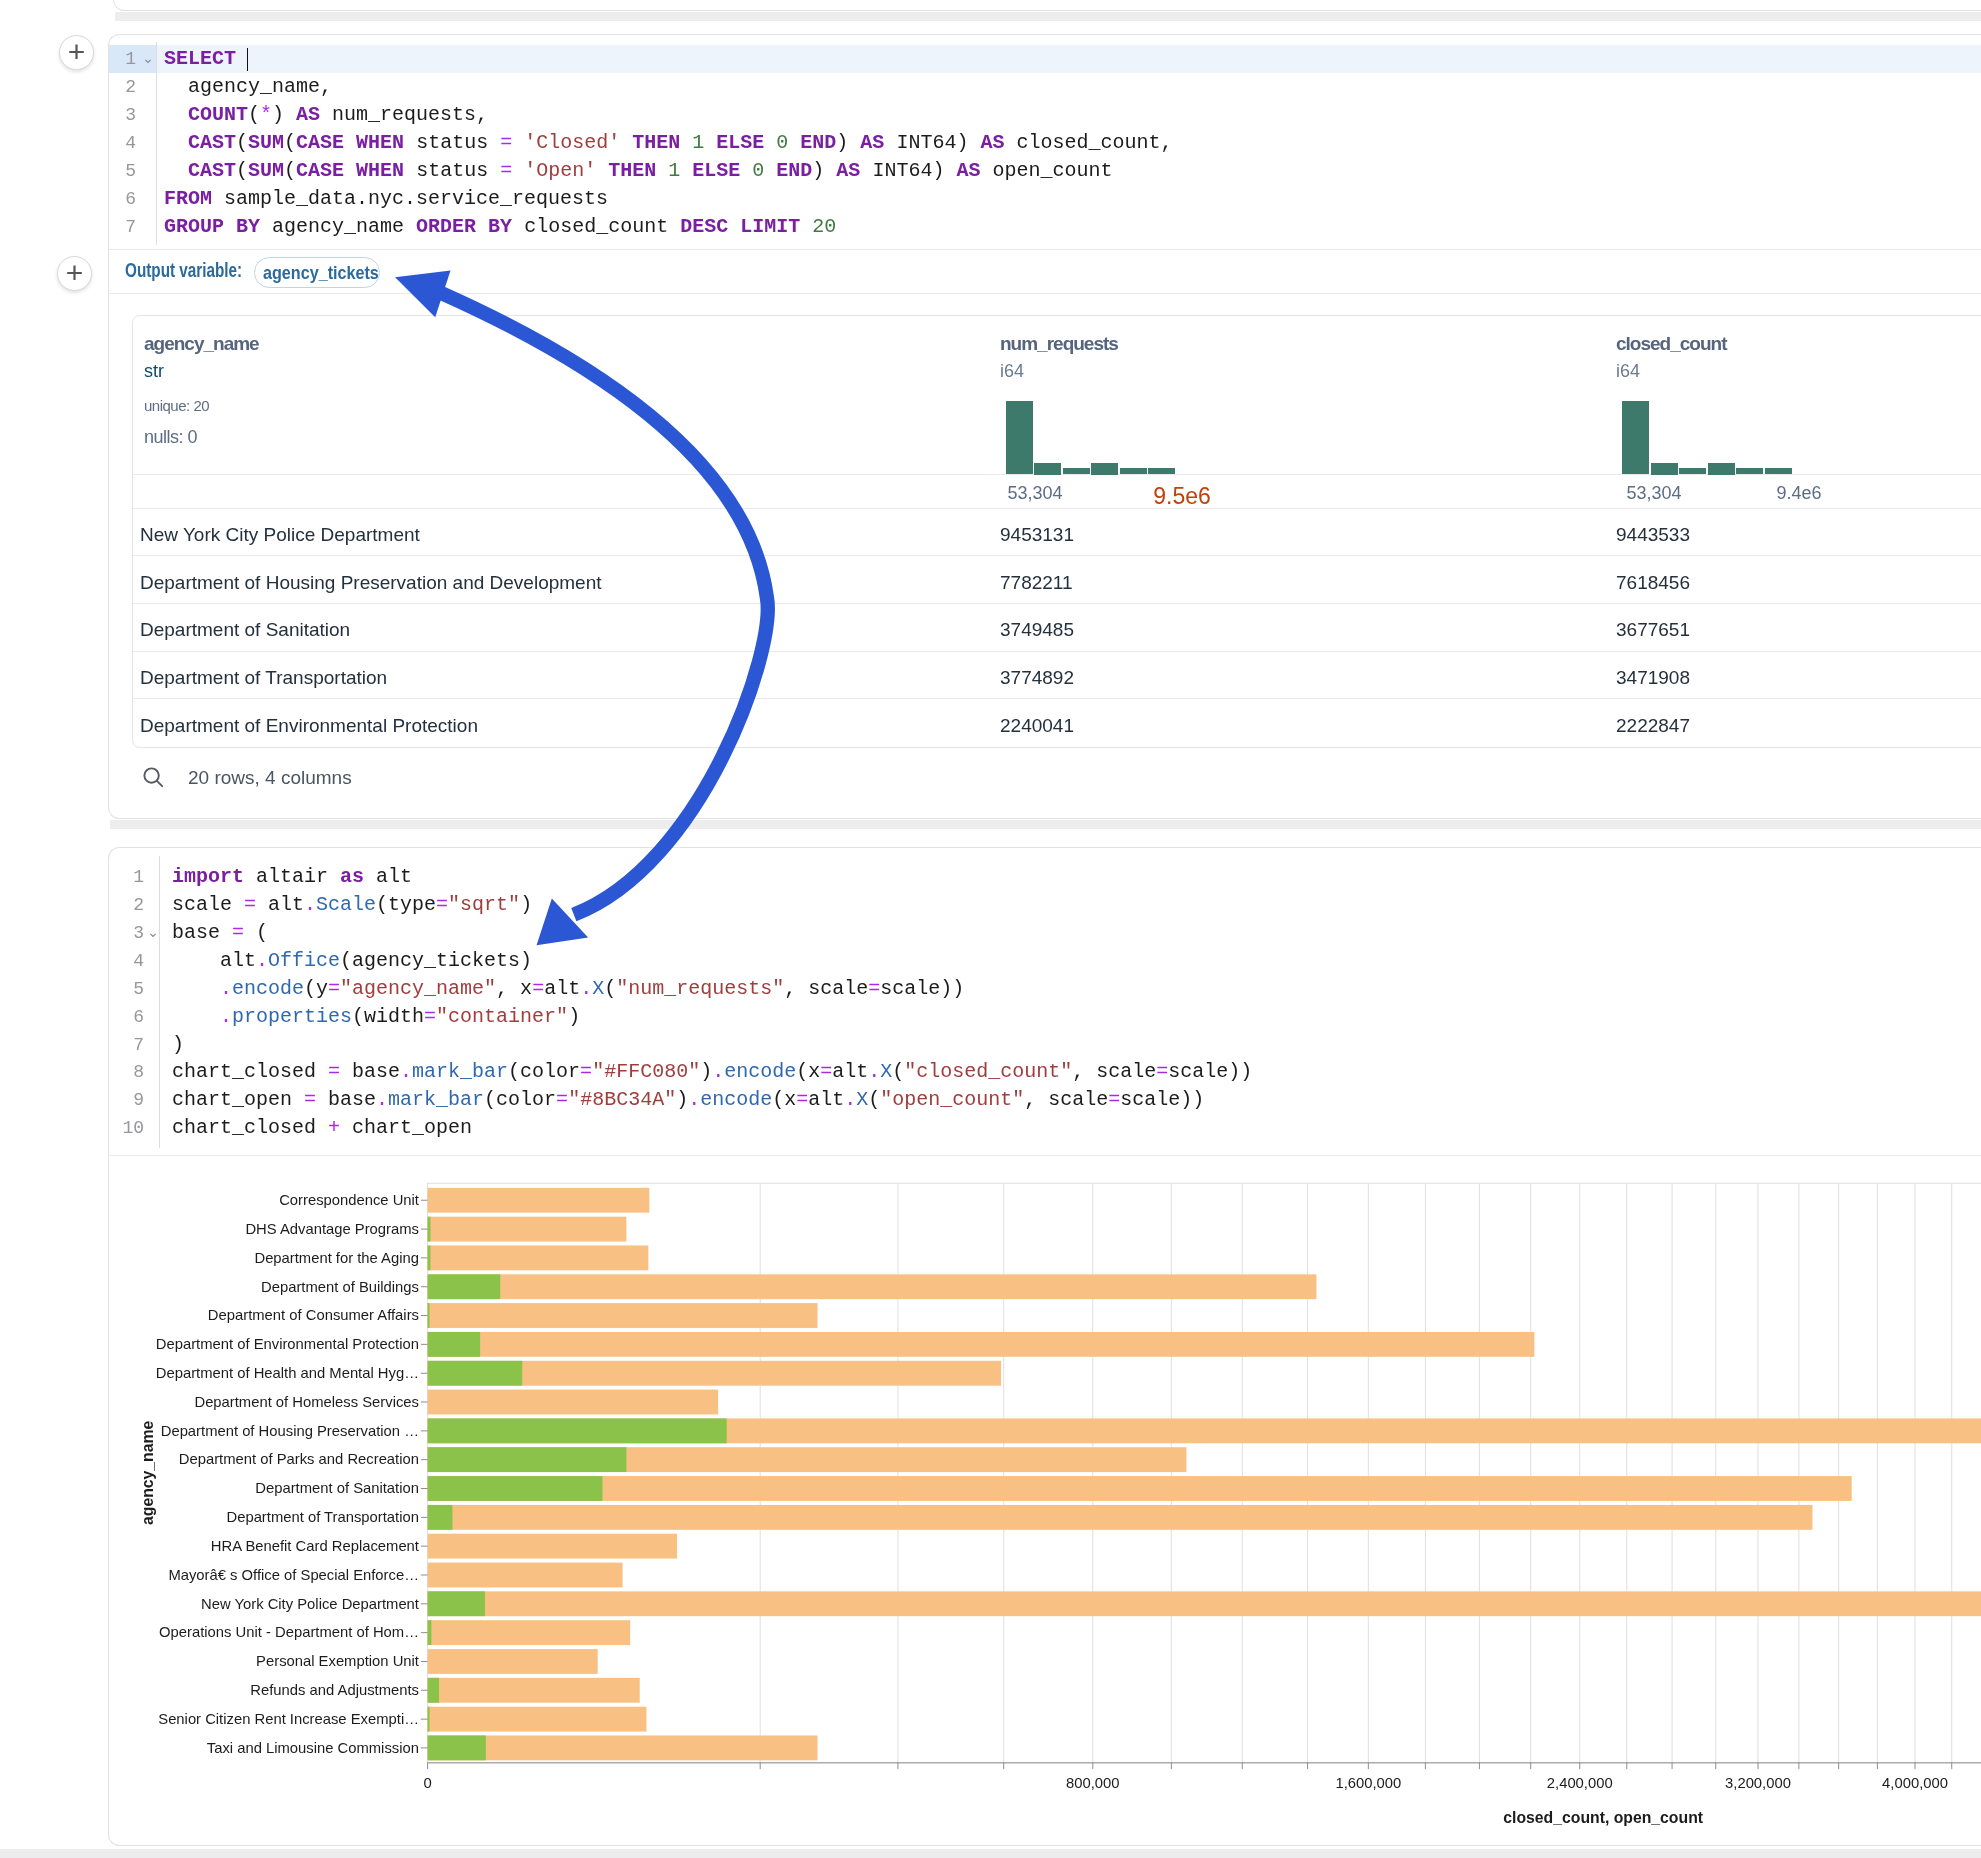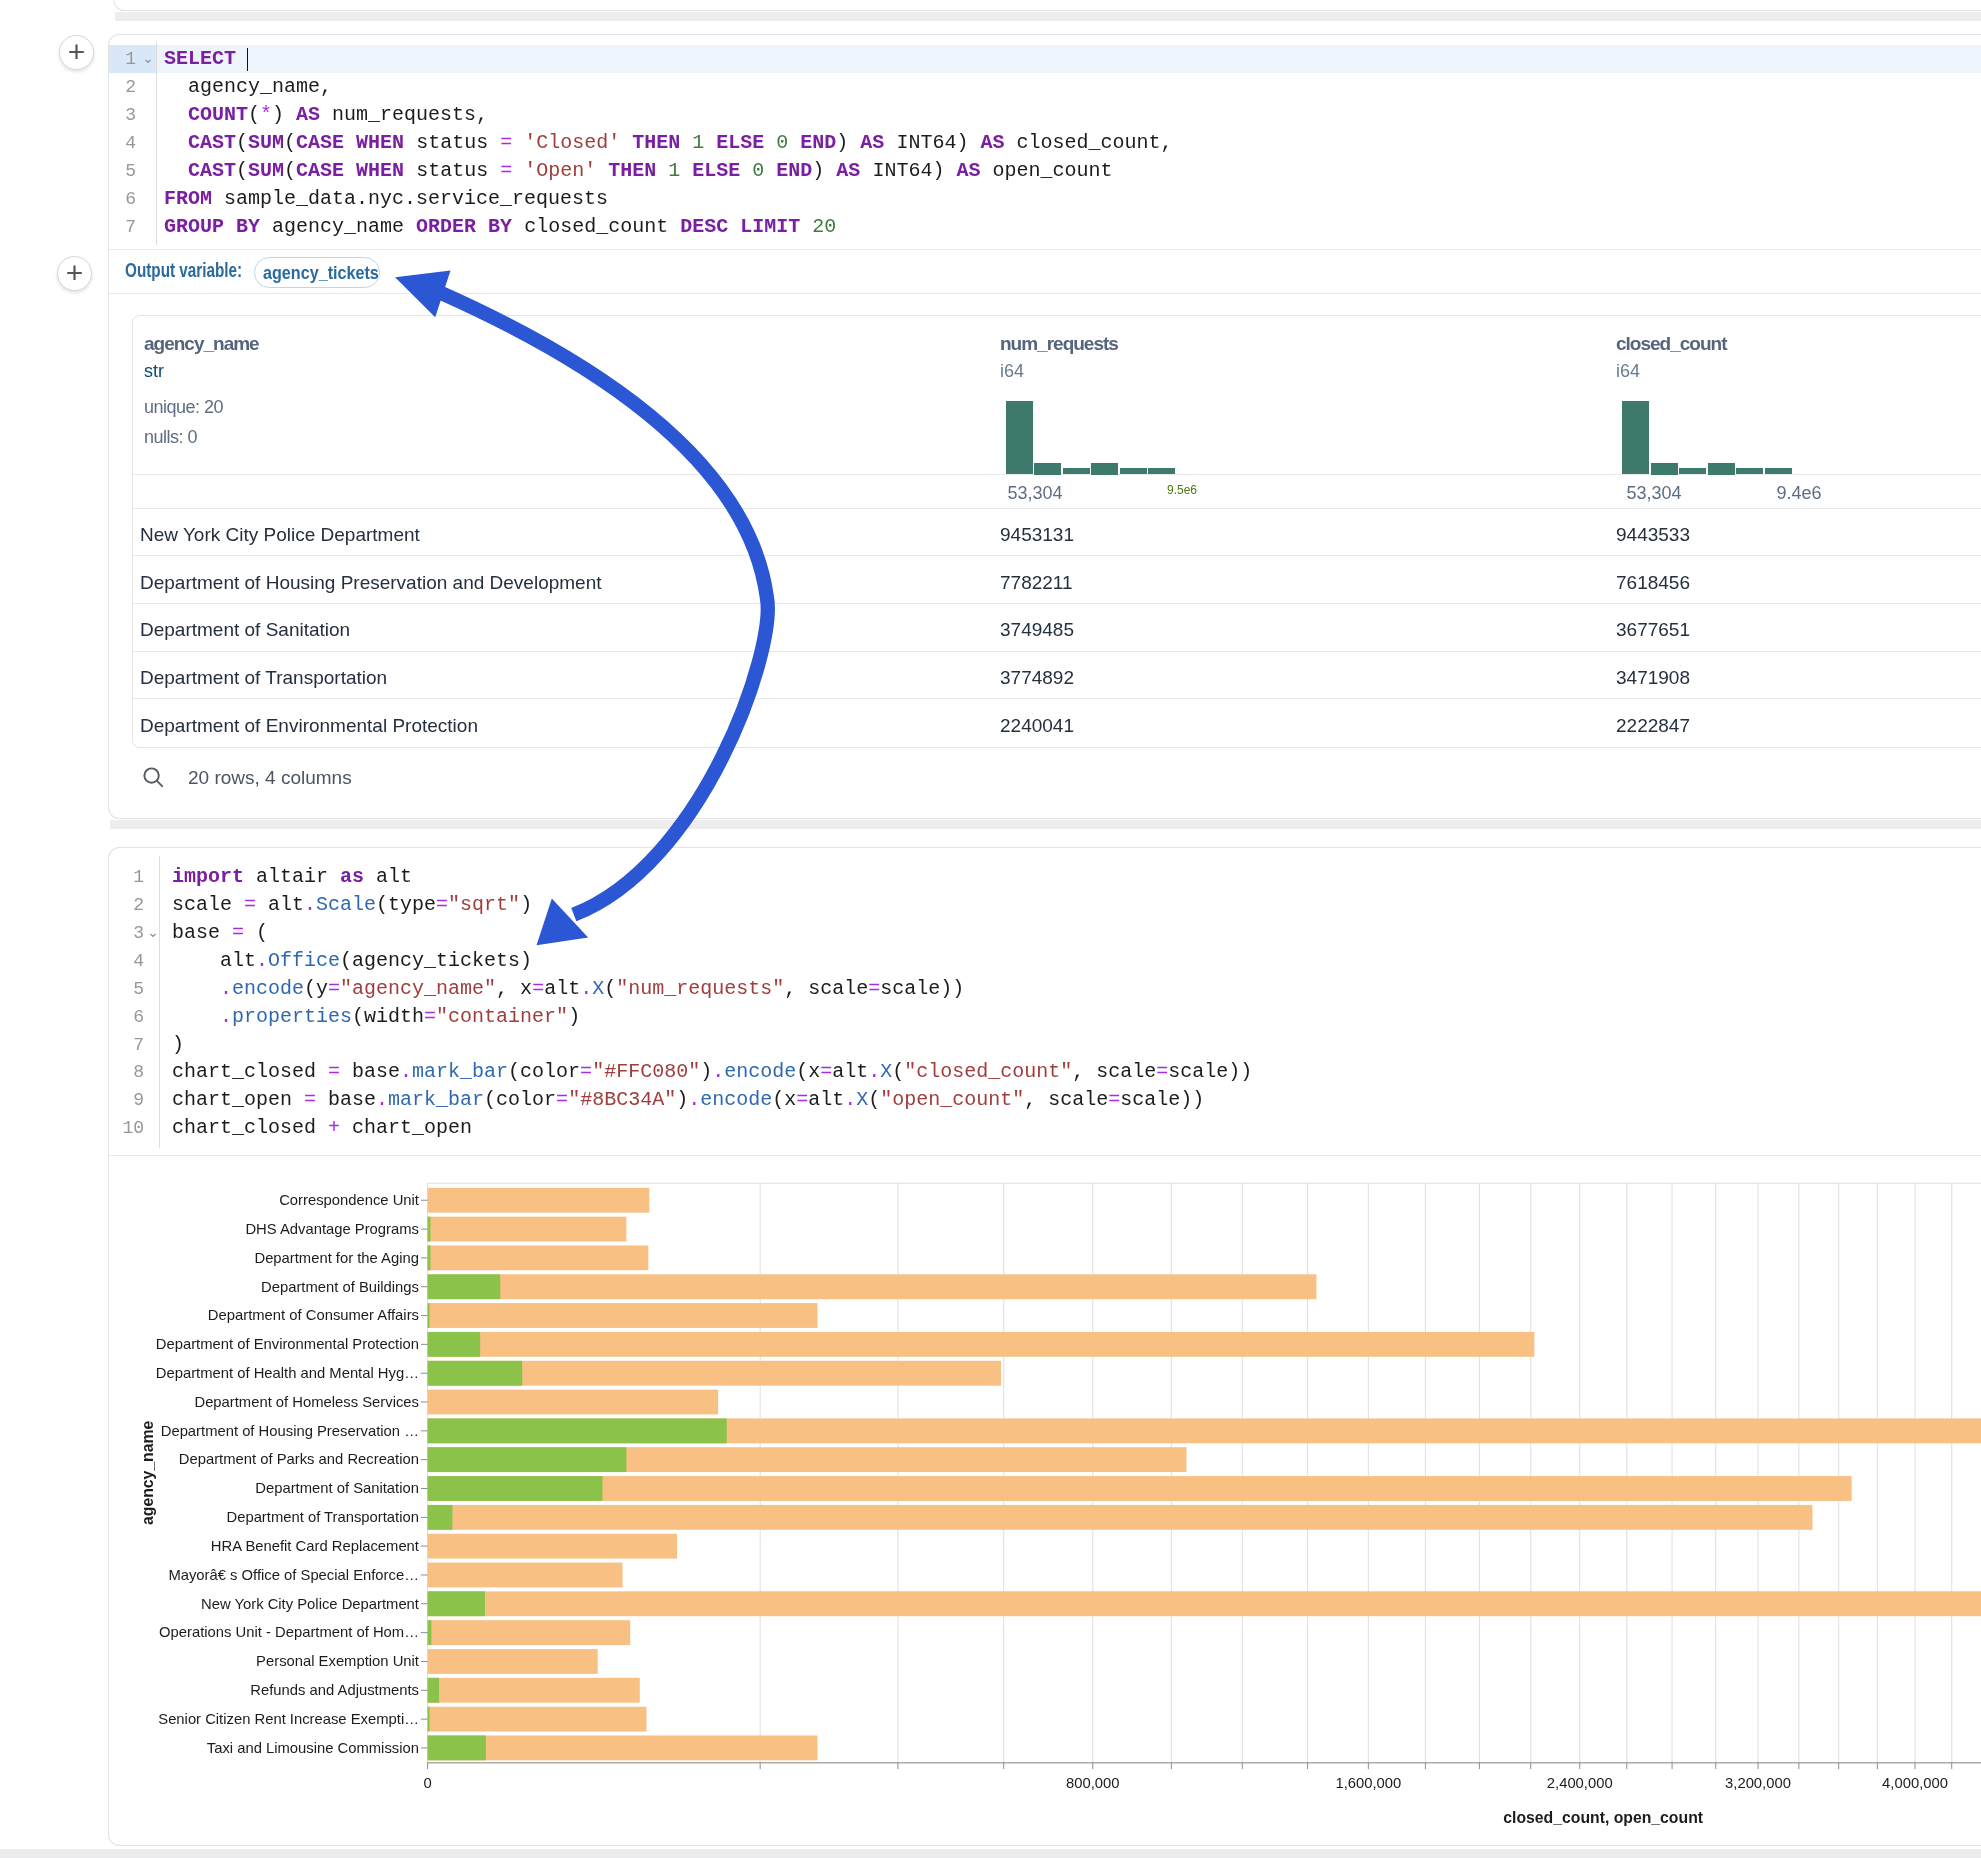--- a/index.html
+++ b/index.html
@@ -53,41 +53,41 @@
 <div style="position:absolute; left:247px; top:48px; width:1.4px; height:23px; background:#111;"></div>
 
 <div style="position:absolute; left:109px; right:0; top:249px; height:45px; border-top:1px solid #e9e9eb; border-bottom:1px solid #e9e9eb;"></div>
 <div style="position:absolute; left:125px; top:259px; font-size:20px; font-weight:bold; color:#2b6a9d; white-space:nowrap; transform:scaleX(0.764); transform-origin:left top;">Output variable:</div>
 <div style="position:absolute; left:254px; top:257px; width:126px; height:31px; border:1px solid #c3d4e2; border-radius:15.3px; overflow:hidden; font-size:19px; font-weight:bold; color:#2b6a9d; line-height:29px; padding-left:7.6px; white-space:nowrap;"><span style="display:inline-block; transform:scaleX(0.85); transform-origin:left;">agency_tickets</span></div>
 
 <div style="position:absolute; left:132px; right:-9.6px; top:315px; height:433px; border:1px solid #e4e4e6; border-radius:7.6px 0 0 7.6px;"></div>
 
 <div style="position:absolute; left:144px; top:333px; font-size:19px; color:#56657d; font-weight:bold; white-space:nowrap;letter-spacing:-1px;">agency_name</div>
 <div style="position:absolute; left:144px; top:361px; font-size:18px; color:#0c4a6e; font-weight:normal; white-space:nowrap;">str</div>
-<div style="position:absolute; left:144px; top:397px; font-size:18px; color:#5d6d85; font-weight:normal; white-space:nowrap;letter-spacing:-0.5px;">unique: 20</div>
+<div style="position:absolute; left:144px; top:397px; font-size:15px; color:#5d6d85; font-weight:normal; white-space:nowrap;letter-spacing:-0.5px;">unique: 20</div>
 <div style="position:absolute; left:144px; top:427px; font-size:18px; color:#5d6d85; font-weight:normal; white-space:nowrap;letter-spacing:-0.5px;">nulls: 0</div>
 <div style="position:absolute; left:1000px; top:333px; font-size:19px; color:#56657d; font-weight:bold; white-space:nowrap;letter-spacing:-1px;">num_requests</div>
 <div style="position:absolute; left:1000px; top:361px; font-size:18px; color:#6a7a92; font-weight:normal; white-space:nowrap;">i64</div>
 <div style="position:absolute; left:1616px; top:333px; font-size:19px; color:#56657d; font-weight:bold; white-space:nowrap;letter-spacing:-1px;">closed_count</div>
 <div style="position:absolute; left:1616px; top:361px; font-size:18px; color:#6a7a92; font-weight:normal; white-space:nowrap;">i64</div>
 <div style="position:absolute; left:133px; right:0; top:474px; height:1px; background:#eaeaec;"></div>
 <div style="position:absolute; left:1006px; top:401px; width:27px; height:73px; background:#3e7a6b;"></div>
 <div style="position:absolute; left:1034px; top:463px; width:27px; height:11.5px; background:#3e7a6b;"></div>
 <div style="position:absolute; left:1063px; top:468px; width:27px; height:6px; background:#3e7a6b;"></div>
 <div style="position:absolute; left:1091px; top:463px; width:27px; height:11.5px; background:#3e7a6b;"></div>
 <div style="position:absolute; left:1120px; top:468px; width:27px; height:6px; background:#3e7a6b;"></div>
 <div style="position:absolute; left:1148px; top:468px; width:27px; height:6px; background:#3e7a6b;"></div>
 <div style="position:absolute; left:1622px; top:401px; width:27px; height:73px; background:#3e7a6b;"></div>
 <div style="position:absolute; left:1651px; top:463px; width:27px; height:11.5px; background:#3e7a6b;"></div>
 <div style="position:absolute; left:1679px; top:468px; width:27px; height:6px; background:#3e7a6b;"></div>
 <div style="position:absolute; left:1708px; top:463px; width:27px; height:11.5px; background:#3e7a6b;"></div>
 <div style="position:absolute; left:1736px; top:468px; width:27px; height:6px; background:#3e7a6b;"></div>
 <div style="position:absolute; left:1765px; top:468px; width:27px; height:6px; background:#3e7a6b;"></div>
 <div style="position:absolute; left:1035px; top:483px; font-size:18px; color:#5d6d85; font-weight:normal; white-space:nowrap;transform:translateX(-50%);">53,304</div>
-<div style="position:absolute; left:1182px; top:483px; font-size:12px; color:#4d7c0f; font-weight:normal; white-space:nowrap;transform:translateX(-50%);">9.5e6</div>
+<div style="position:absolute; left:1182px; top:483px; font-size:23px; color:#c2410c; font-weight:normal; white-space:nowrap;transform:translateX(-50%);">9.5e6</div>
 <div style="position:absolute; left:1654px; top:483px; font-size:18px; color:#5d6d85; font-weight:normal; white-space:nowrap;transform:translateX(-50%);">53,304</div>
 <div style="position:absolute; left:1799px; top:483px; font-size:18px; color:#5d6d85; font-weight:normal; white-space:nowrap;transform:translateX(-50%);">9.4e6</div>
 <div style="position:absolute; left:133px; right:0; top:508px; height:1px; background:#e8e8ea;"></div>
 <div style="position:absolute; left:140px; top:524px; font-size:19px; color:#24303e; font-weight:normal; white-space:nowrap;">New York City Police Department</div>
 <div style="position:absolute; left:1000px; top:524px; font-size:19px; color:#24303e; font-weight:normal; white-space:nowrap;">9453131</div>
 <div style="position:absolute; left:1616px; top:524px; font-size:19px; color:#24303e; font-weight:normal; white-space:nowrap;">9443533</div>
 <div style="position:absolute; left:133px; right:0; top:555px; height:1px; background:#e8e8ea;"></div>
 <div style="position:absolute; left:140px; top:572px; font-size:19px; color:#24303e; font-weight:normal; white-space:nowrap;">Department of Housing Preservation and Development</div>
 <div style="position:absolute; left:1000px; top:572px; font-size:19px; color:#24303e; font-weight:normal; white-space:nowrap;">7782211</div>
 <div style="position:absolute; left:1616px; top:572px; font-size:19px; color:#24303e; font-weight:normal; white-space:nowrap;">7618456</div>

